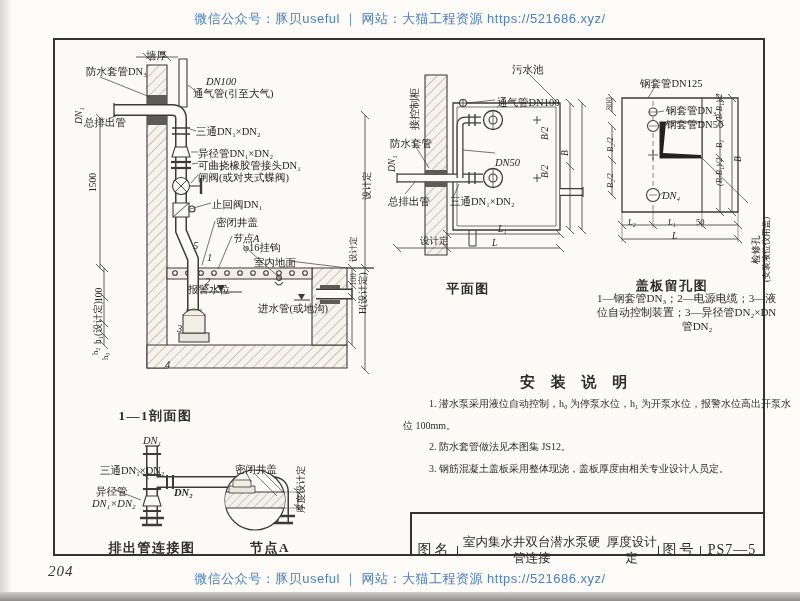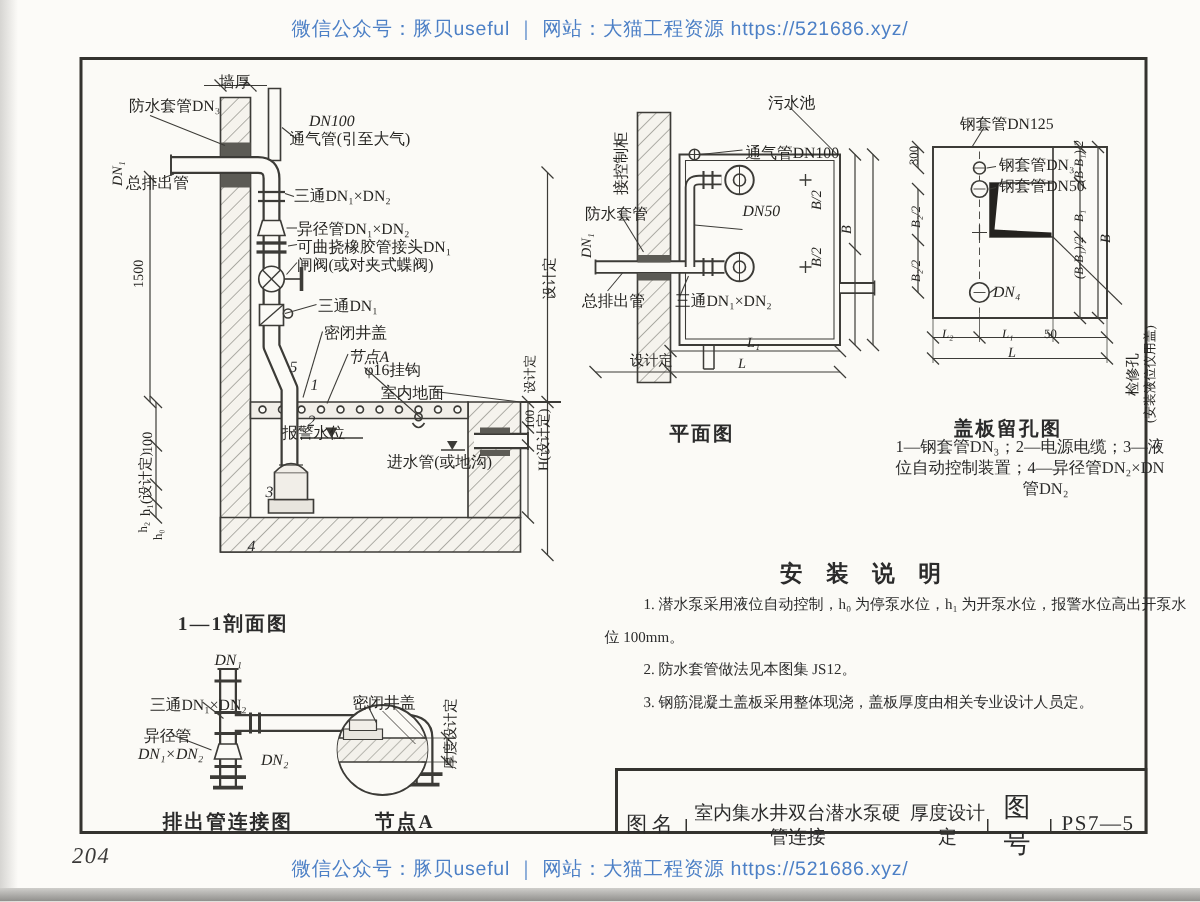--- a/index.html
+++ b/index.html
@@ -26,21 +26,21 @@
   .legend .c{text-align:center;}
   .notes-title{position:absolute;left:520px;top:373px;width:140px;font-size:15px;font-weight:bold;letter-spacing:6px;}
   .notes{position:absolute;left:403px;top:393px;width:392px;font-size:10px;line-height:21.5px;}
   .notes p{margin:0;text-indent:26px;}
   .tblock{position:absolute;left:410px;top:512px;width:355px;height:44px;
       border:2px solid #34332f;box-sizing:border-box;display:flex;background:#fbfaf6;}
   .tb-cell{display:flex;align-items:center;justify-content:center;box-sizing:border-box;text-align:center;margin-top:32px;}
   .tb-cell+.tb-cell{border-left:1.5px solid #34332f;}
   .tb-c1{width:45px;font-size:14px;letter-spacing:3px;}
   .tb-c2{width:201px;font-size:12.5px;line-height:16px;flex-direction:row;}
-  .tb-c3{width:42px;font-size:18px;letter-spacing:3px;}
+  .tb-c3{width:42px;font-size:14px;letter-spacing:3px;}
   .tb-c4{flex:1;font-size:14px;letter-spacing:1px;}
   .pageno{position:absolute;left:48px;top:563px;font-size:15px;font-style:italic;letter-spacing:1px;color:#3a3938;}
   svg{position:absolute;overflow:visible;}
   svg line,svg path,svg polyline,svg polygon,svg rect,svg circle{vector-effect:non-scaling-stroke;}
 </style>
 </head>
 <body>
 
 <div class="edge-left"></div>
 <div class="edge-bottom"></div>
@@ -162,21 +162,21 @@
 <span class="lbl" style="left:146px;top:50px;">墙厚</span>
 <span class="lbl" style="left:86px;top:66px;">防水套管DN₃</span>
 <span class="lbl it" style="left:206px;top:76px;">DN100</span>
 <span class="lbl" style="left:193px;top:88px;">通气管(引至大气)</span>
 <span class="lbl" style="left:84px;top:117px;">总排出管</span>
 <span class="lbl it rot d" style="left:74px;top:124px;">DN₁</span>
 <span class="lbl" style="left:196px;top:126px;">三通DN₁×DN₂</span>
 <span class="lbl" style="left:198px;top:148px;">异径管DN₁×DN₂</span>
 <span class="lbl" style="left:198px;top:160px;">可曲挠橡胶管接头DN₁</span>
 <span class="lbl" style="left:198px;top:172px;">闸阀(或对夹式蝶阀)</span>
-<span class="lbl" style="left:212px;top:199px;">三通DN₁</span>
+<span class="lbl" style="left:212px;top:199px;">止回阀DN₁</span>
 <span class="lbl" style="left:216px;top:217px;">密闭井盖</span>
 <span class="lbl it" style="left:232px;top:233px;">节点A</span>
 <span class="lbl" style="left:243px;top:242px;">φ16挂钩</span>
 <span class="lbl" style="left:254px;top:257px;">室内地面</span>
 <span class="lbl" style="left:188px;top:284px;">报警水位</span>
 <span class="lbl" style="left:258px;top:303px;">进水管(或地沟)</span>
 <span class="lbl rot d" style="left:88px;top:192px;">1500</span>
 <span class="lbl rot d" style="left:94px;top:302px;">100</span>
 <span class="lbl rot d" style="left:93px;top:344px;">h₁(设计定)</span>
 <span class="lbl rot dd" style="left:90px;top:355px;">h₂</span>
@@ -254,21 +254,21 @@
     </g>
   </g>
 </svg>
 
 <span class="lbl" style="left:512px;top:64px;">污水池</span>
 <span class="lbl" style="left:497px;top:97px;">通气管DN100</span>
 <span class="lbl rot" style="left:409px;top:130px;">接控制柜</span>
 <span class="lbl" style="left:390px;top:138px;">防水套管</span>
 <span class="lbl it rot d" style="left:387px;top:172px;">DN₁</span>
 <span class="lbl" style="left:388px;top:196px;">总排出管</span>
-<span class="lbl it" style="left:495px;top:136px;">DN50</span>
+<span class="lbl it" style="left:495px;top:157px;">DN50</span>
 <span class="lbl" style="left:450px;top:196px;">三通DN₁×DN₂</span>
 <span class="lbl it rot d" style="left:540px;top:140px;">B/2</span>
 <span class="lbl it rot d" style="left:540px;top:178px;">B/2</span>
 <span class="lbl it rot d" style="left:560px;top:156px;">B</span>
 <span class="lbl d" style="left:420px;top:236px;">设计定</span>
 <span class="lbl it d" style="left:498px;top:224px;">L₁</span>
 <span class="lbl it d" style="left:492px;top:238px;">L</span>
 <div class="cap" style="left:442px;top:280px;width:52px;">平面图</div>
 
 <svg style="left:598px;top:75px;" width="172" height="215" viewBox="0 0 172 215">
@@ -336,21 +336,21 @@
 <span class="lbl it rot dd" style="left:714px;top:186px;">(B-B₁)/2</span>
 <span class="lbl it rot d" style="left:733px;top:162px;">B</span>
 <span class="lbl it dd" style="left:628px;top:217px;">L₂</span>
 <span class="lbl it dd" style="left:668px;top:217px;">L₁</span>
 <span class="lbl dd" style="left:696px;top:217px;">50</span>
 <span class="lbl it d" style="left:672px;top:231px;">L</span>
 <div class="cap" style="left:628px;top:277px;width:88px;">盖板留孔图</div>
 
 <div class="legend">
   <div>1—钢套管DN₃；2—电源电缆；3—液</div>
-  <div>位自动控制装置；4—异径管DN₂×DN</div>
+  <div>位自动控制装置；3—异径管DN₂×DN</div>
   <div class="c">管DN₂</div>
 </div>
 
 <div class="notes-title">安 装 说 明</div>
 <div class="notes">
   <p>1. 潜水泵采用液位自动控制，h₀ 为停泵水位，h₁ 为开泵水位，报警水位高出开泵水位 100mm。</p>
   <p>2. 防水套管做法见本图集 JS12。</p>
   <p>3. 钢筋混凝土盖板采用整体现浇，盖板厚度由相关专业设计人员定。</p>
 </div>
 
@@ -376,21 +376,21 @@
       <path d="M50,36 L64,47"></path>
       <path d="M30,58 L56,68"></path>
     </g>
   </g>
 </svg>
 
 <span class="lbl it" style="left:143px;top:435px;">DN₁</span>
 <span class="lbl" style="left:100px;top:465px;">三通DN₁×DN₂</span>
 <span class="lbl" style="left:96px;top:486px;">异径管</span>
 <span class="lbl it" style="left:92px;top:498px;">DN₁×DN₂</span>
-<span class="lbl it" style="left:174px;top:502px;">DN₂</span>
+<span class="lbl it" style="left:174px;top:487px;font-weight:bold;">DN₂</span>
 <div class="cap" style="left:103px;top:539px;width:98px;">排出管连接图</div>
 
 <svg style="left:215px;top:452px;" width="115" height="95" viewBox="0 0 115 95">
   <defs>
     <pattern id="hC" width="6" height="6" patternTransform="rotate(45)" patternUnits="userSpaceOnUse">
       <rect width="6" height="6" fill="#f3f1eb"></rect>
         <line x1="0" y1="0" x2="0" y2="6" stroke="#8d8c85" stroke-width="0.8"></line>
     </pattern>
     <clipPath id="nc">
         <circle cx="40" cy="48" r="30"></circle>

